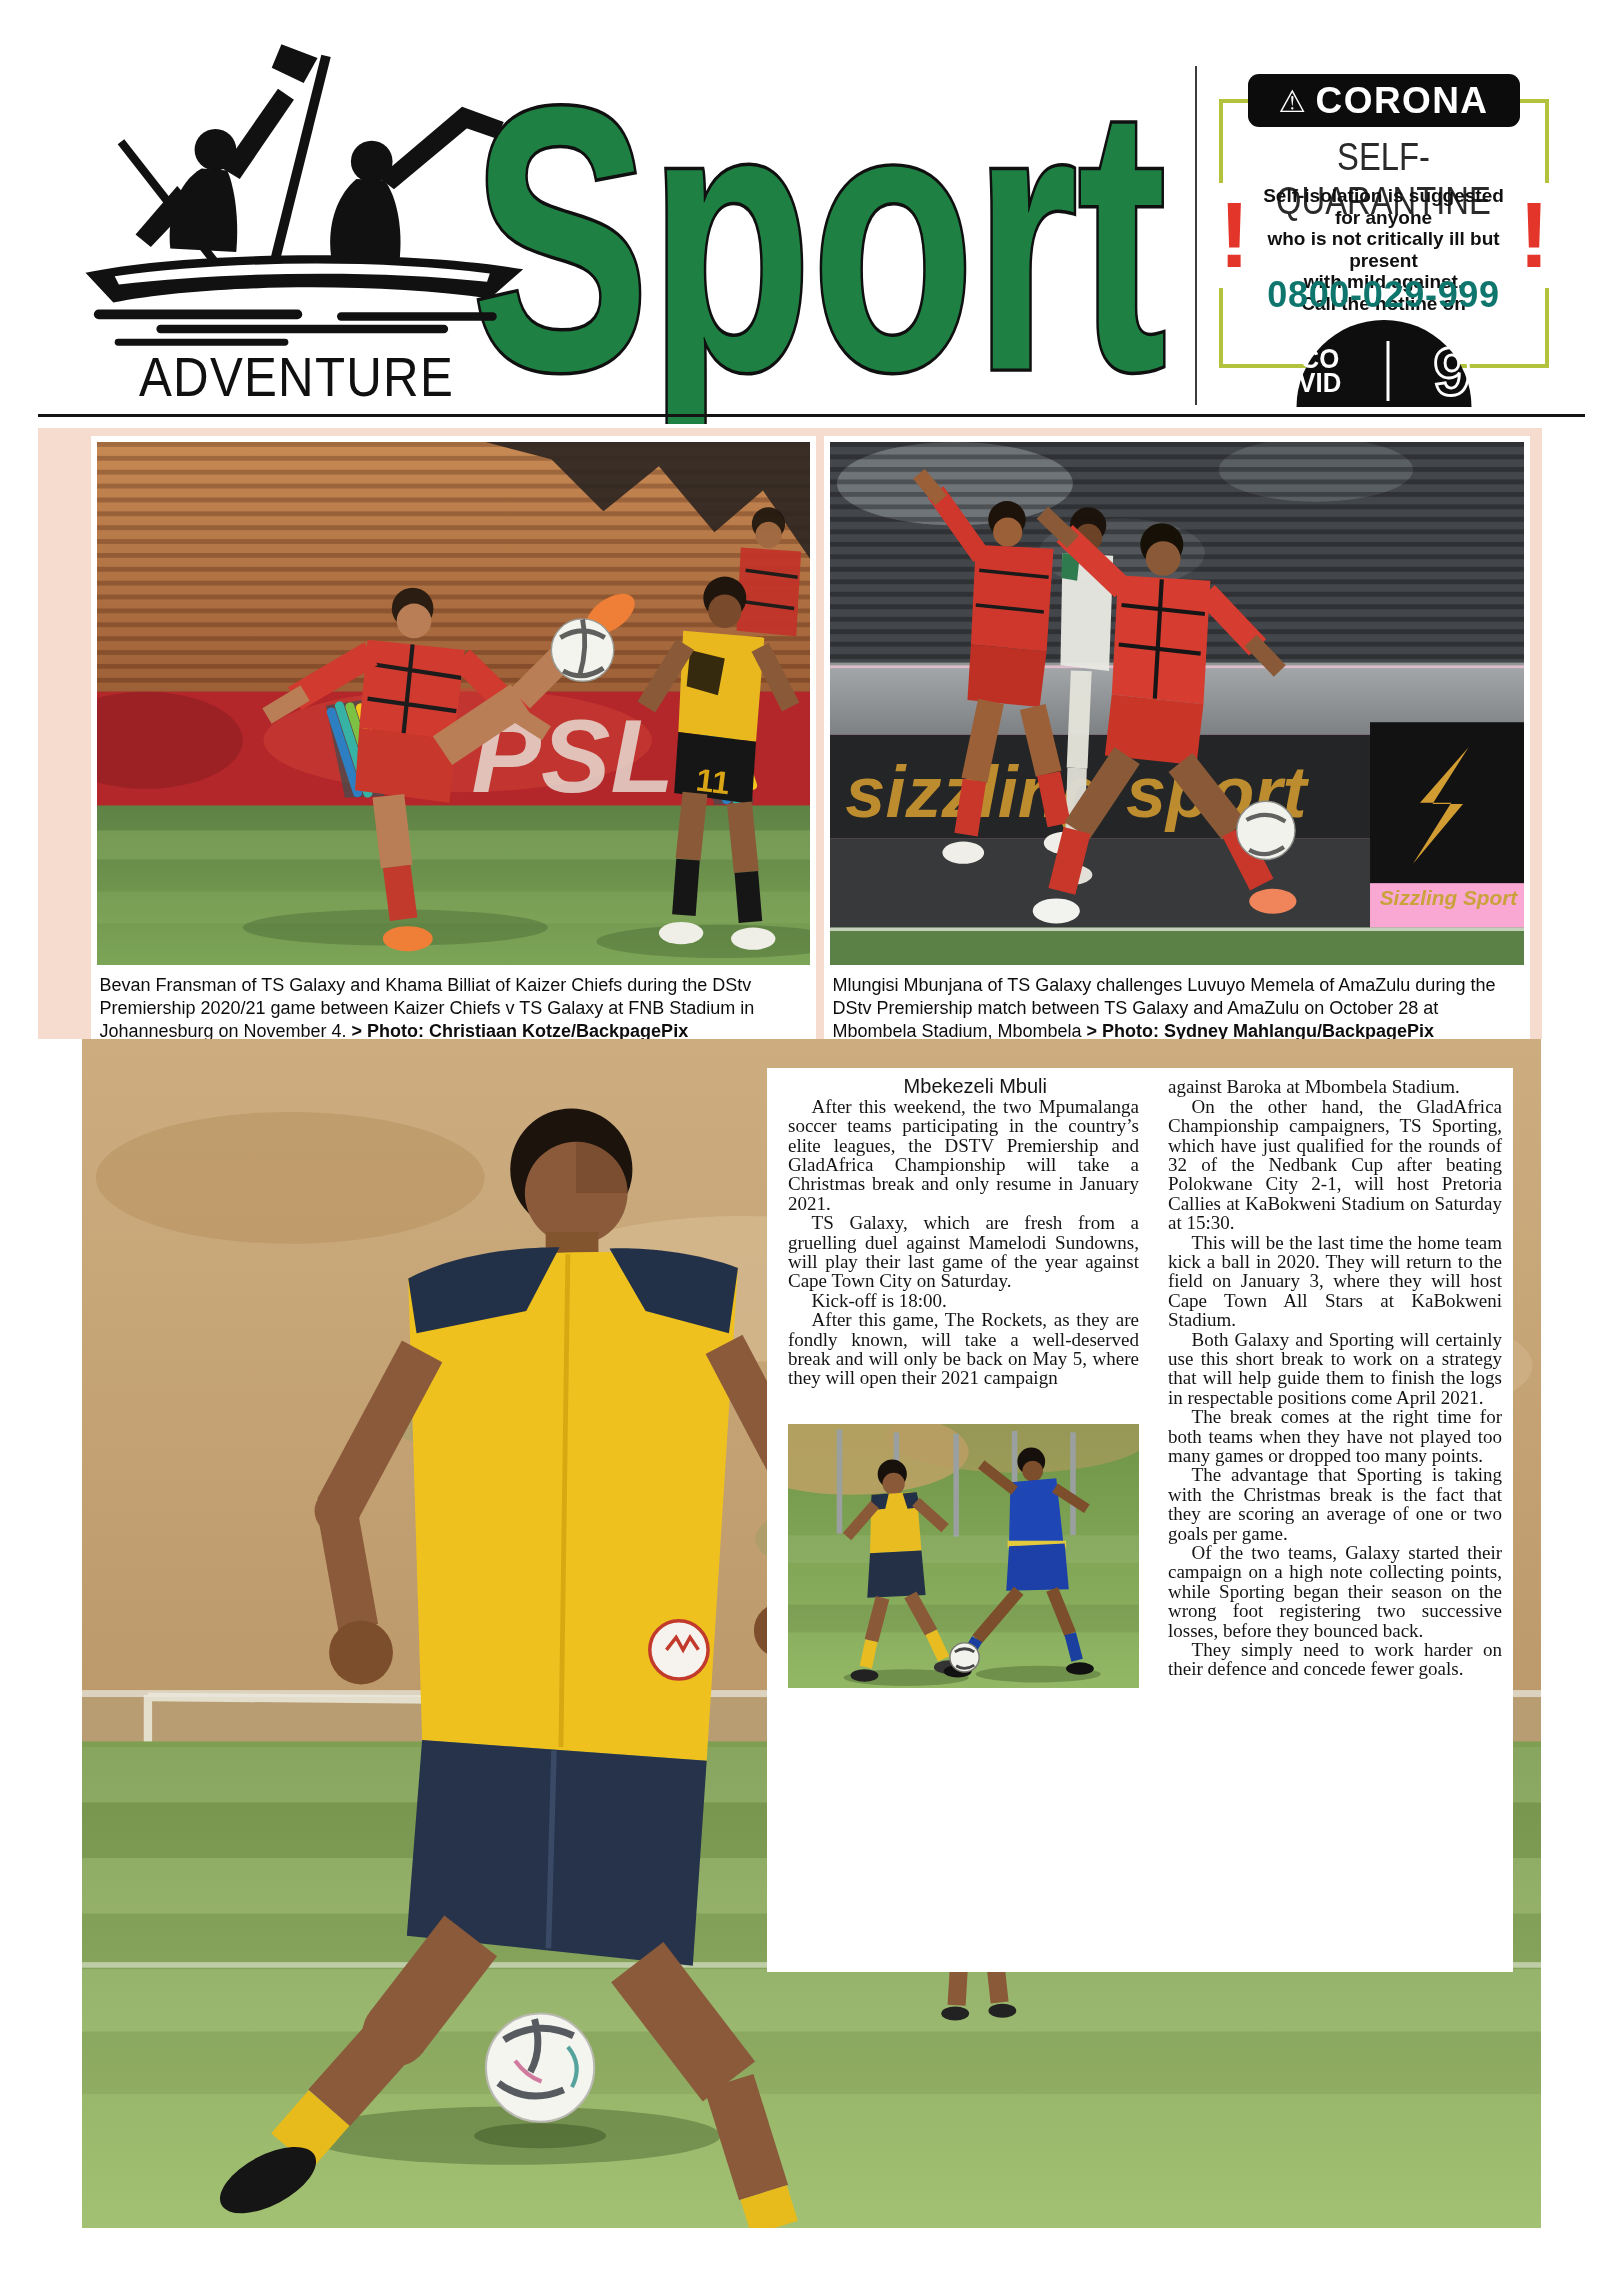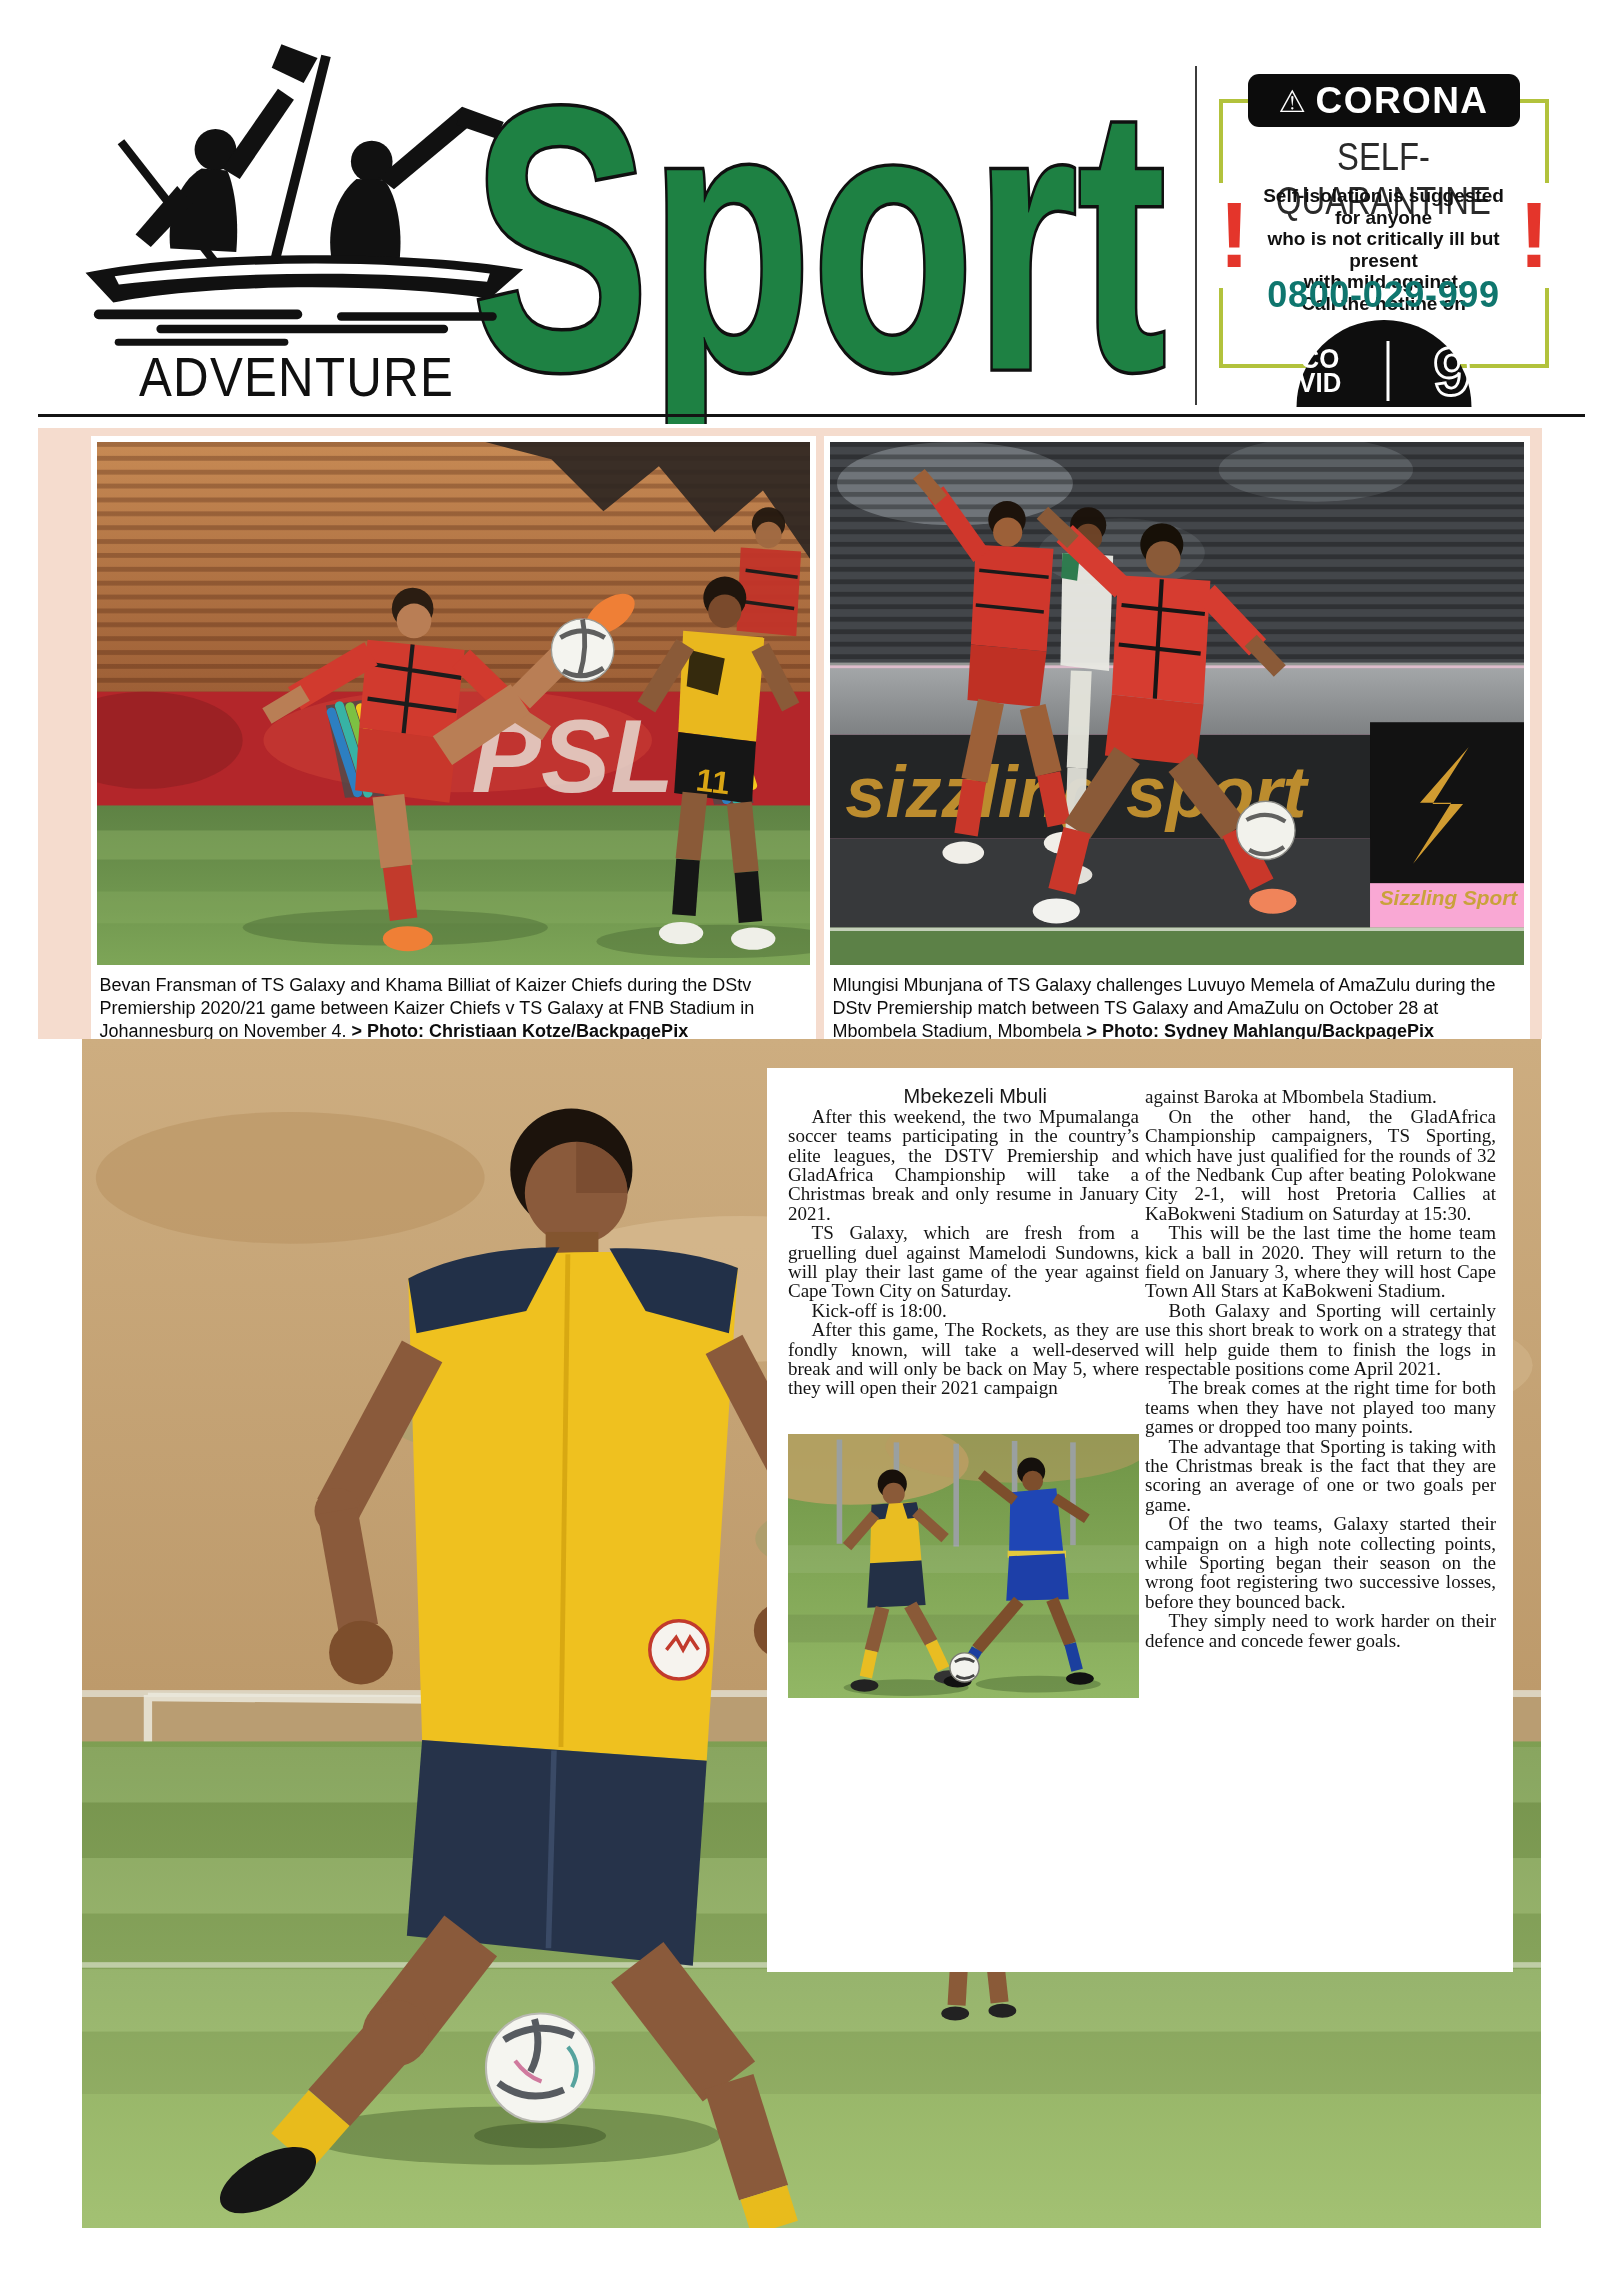--- a/index.html
+++ b/index.html
@@ -53,21 +53,21 @@
 
   
   #bigphoto{left:82px;top:1039px;width:1459px;height:1189px;overflow:hidden;background:#b99d72;}
   #bigphoto svg{position:absolute;left:0;top:0;width:100%;height:100%;}
 
   
   #article{left:767px;top:1068px;width:746px;height:904px;background:#ffffff;
            box-sizing:border-box;padding:8.3px 11px 0 21px;}
   #article .hl{font-size:92px;line-height:104px;color:#0c0c0c;white-space:nowrap;}
   #article .hl span{display:inline-block;transform:scaleX(.84);transform-origin:left;}
-  #article .cols{display:flex;gap:6px;margin-top:11px;}
+  #article .cols{display:flex;gap:29px;margin-top:1px;}
   #article .col{width:351px;font-family:"Liberation Serif",serif;font-size:19px;line-height:19.4px;
                 color:#141414;text-align:justify;}
   #article .col p{margin:0;text-indent:23.6px;}
   #article .col p.cont{text-indent:0;}
   #article .byline{font-family:"Liberation Sans",sans-serif;font-size:20px;color:#161616;
                    text-align:center;margin:2.8px 0 11px 0;text-indent:0;}
   #article .inset{width:351px;height:264px;margin-top:36px;position:relative;overflow:hidden;background:#7fa354;}
   #article .inset svg{position:absolute;left:0;top:0;width:100%;height:100%;}
 </style>
 </head>

